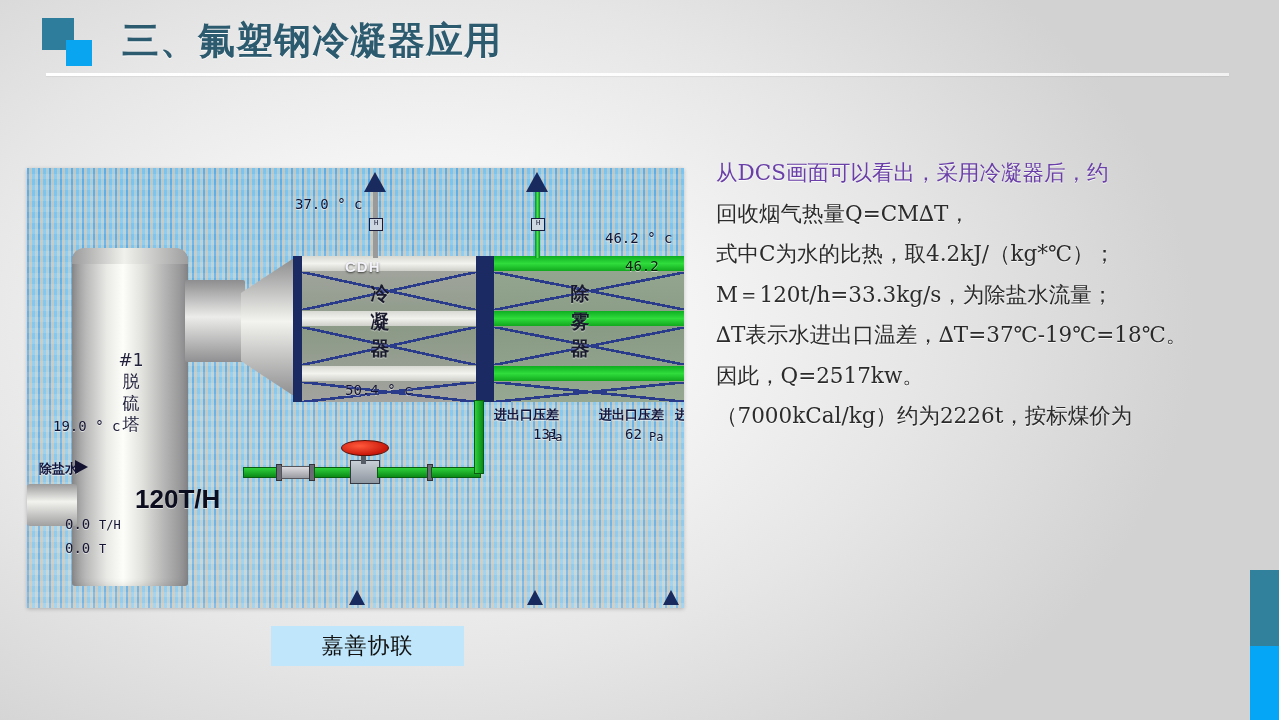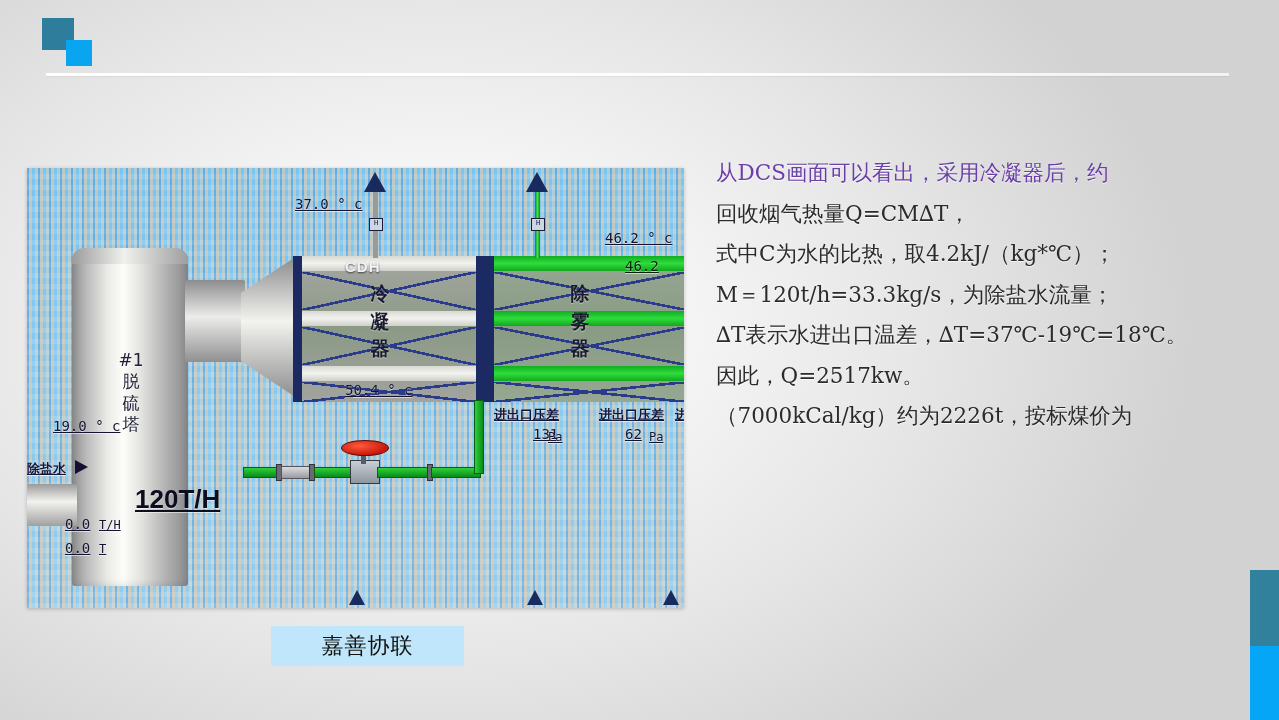--- a/index.html
+++ b/index.html
@@ -137,21 +137,20 @@
     position:absolute;width:12px;height:11px;border:1.6px solid #1a1a3a;background:#cdd7e2;
     font-size:7px;line-height:9px;text-align:center;color:#14142c;
     font-family:"DejaVu Sans Mono",monospace;
   }
 
   
   .ro{
     position:absolute;color:#141432;font-size:14px;white-space:nowrap;
     font-family:"DejaVu Sans Mono","Liberation Mono",monospace;
     text-shadow:0 1px 0 rgba(255,255,255,.55);
-    text-decoration:underline;
   }
   .ro-sm{font-size:12px;}
   .ro-green{color:#05210a;}
   .ro-cn{font-family:"DejaVu Sans",sans-serif;font-size:13px;color:#14143a;font-weight:bold;}
   .ro-big{
     font-family:"Liberation Sans",sans-serif;font-size:26px;font-weight:bold;color:#0d0d20;
     letter-spacing:0px;
   }
 
   
@@ -202,20 +201,21 @@
   .hi{color:#6a3fa8;}
   .hi2{color:#8a5ab8;}
 </style>
 </head>
 <body>
 
 <div class="slide">
 
   <div class="hdr-sq1"></div>
   <div class="hdr-sq2"></div>
+  <div class="slide-title">三、氟塑钢冷凝器应用</div>
   <div class="hdr-rule"></div>
 
   <div class="edge-teal"></div>
   <div class="edge-blue"></div>
 
   <div class="dcs">
     <div class="dcs-layer">
 
       <div class="tower"></div>
       <div class="tower-cap"></div>
@@ -266,21 +266,21 @@
 
       <div class="stack stack-green" style="left:508px;top:22px;height:68px;"></div>
       <div class="arw-up" style="left:499px;top:4px;"></div>
       <div class="hbox" style="left:504px;top:50px;">H</div>
       <div class="ro" style="left:578px;top:62px;">46.2 ° c</div>
       <div class="ro ro-green" style="left:598px;top:90px;">46.2</div>
 
       <div class="ro" style="left:318px;top:214px;">50.4  ° c</div>
 
       <div class="ro" style="left:26px;top:250px;">19.0 ° c</div>
-      <div class="ro ro-cn" style="left:0px;top:292px;">除盐水</div>
+      <div class="ro ro-cn" style="left:12px;top:292px;">除盐水</div>
       <div class="inarrow" style="left:48px;top:292px;"></div>
       <div class="pipe-h" style="width:42px;"></div>
       <div class="flange" style="left:249px;top:296px;"></div>
       <div class="pipe-grey" style="left:254px;top:298px;width:30px;"></div>
       <div class="flange" style="left:282px;top:296px;"></div>
       <div class="pipe-h" style="left:287px;width:36px;"></div>
       <div class="valve-body"></div>
       <div class="valve-stem"></div>
       <div class="valve-top"></div>
       <div class="pipe-h" style="left:350px;width:52px;"></div>

